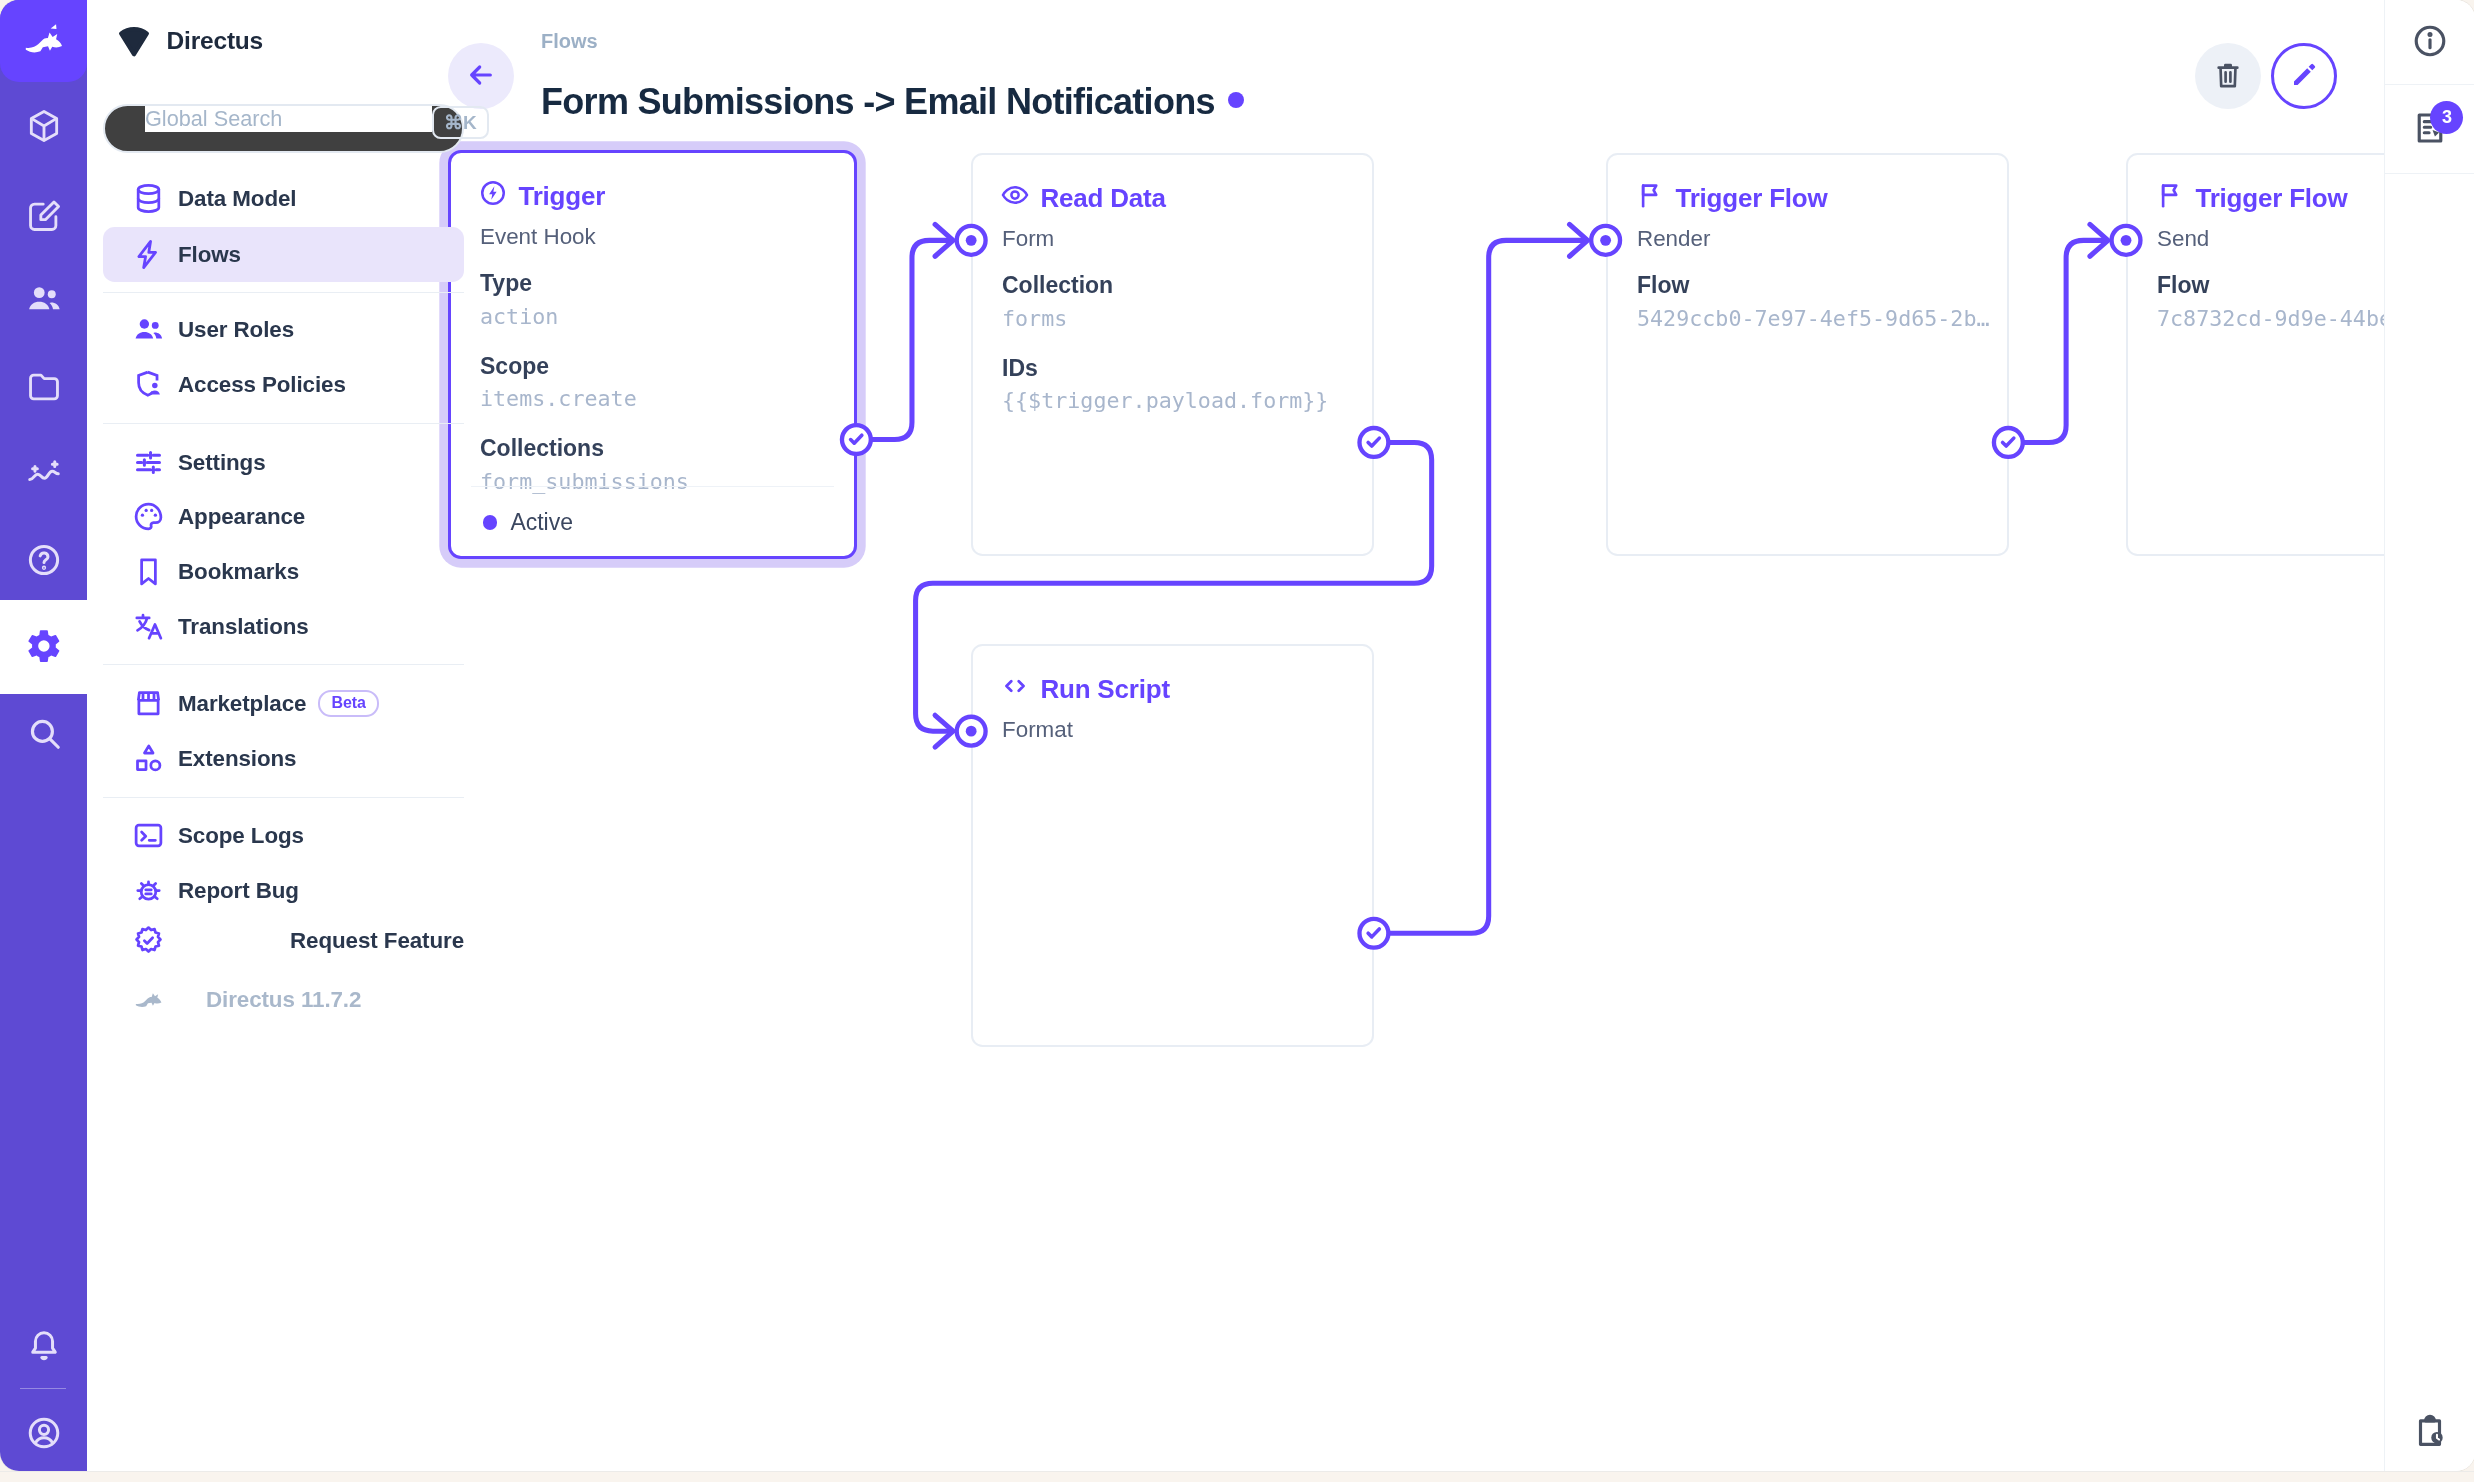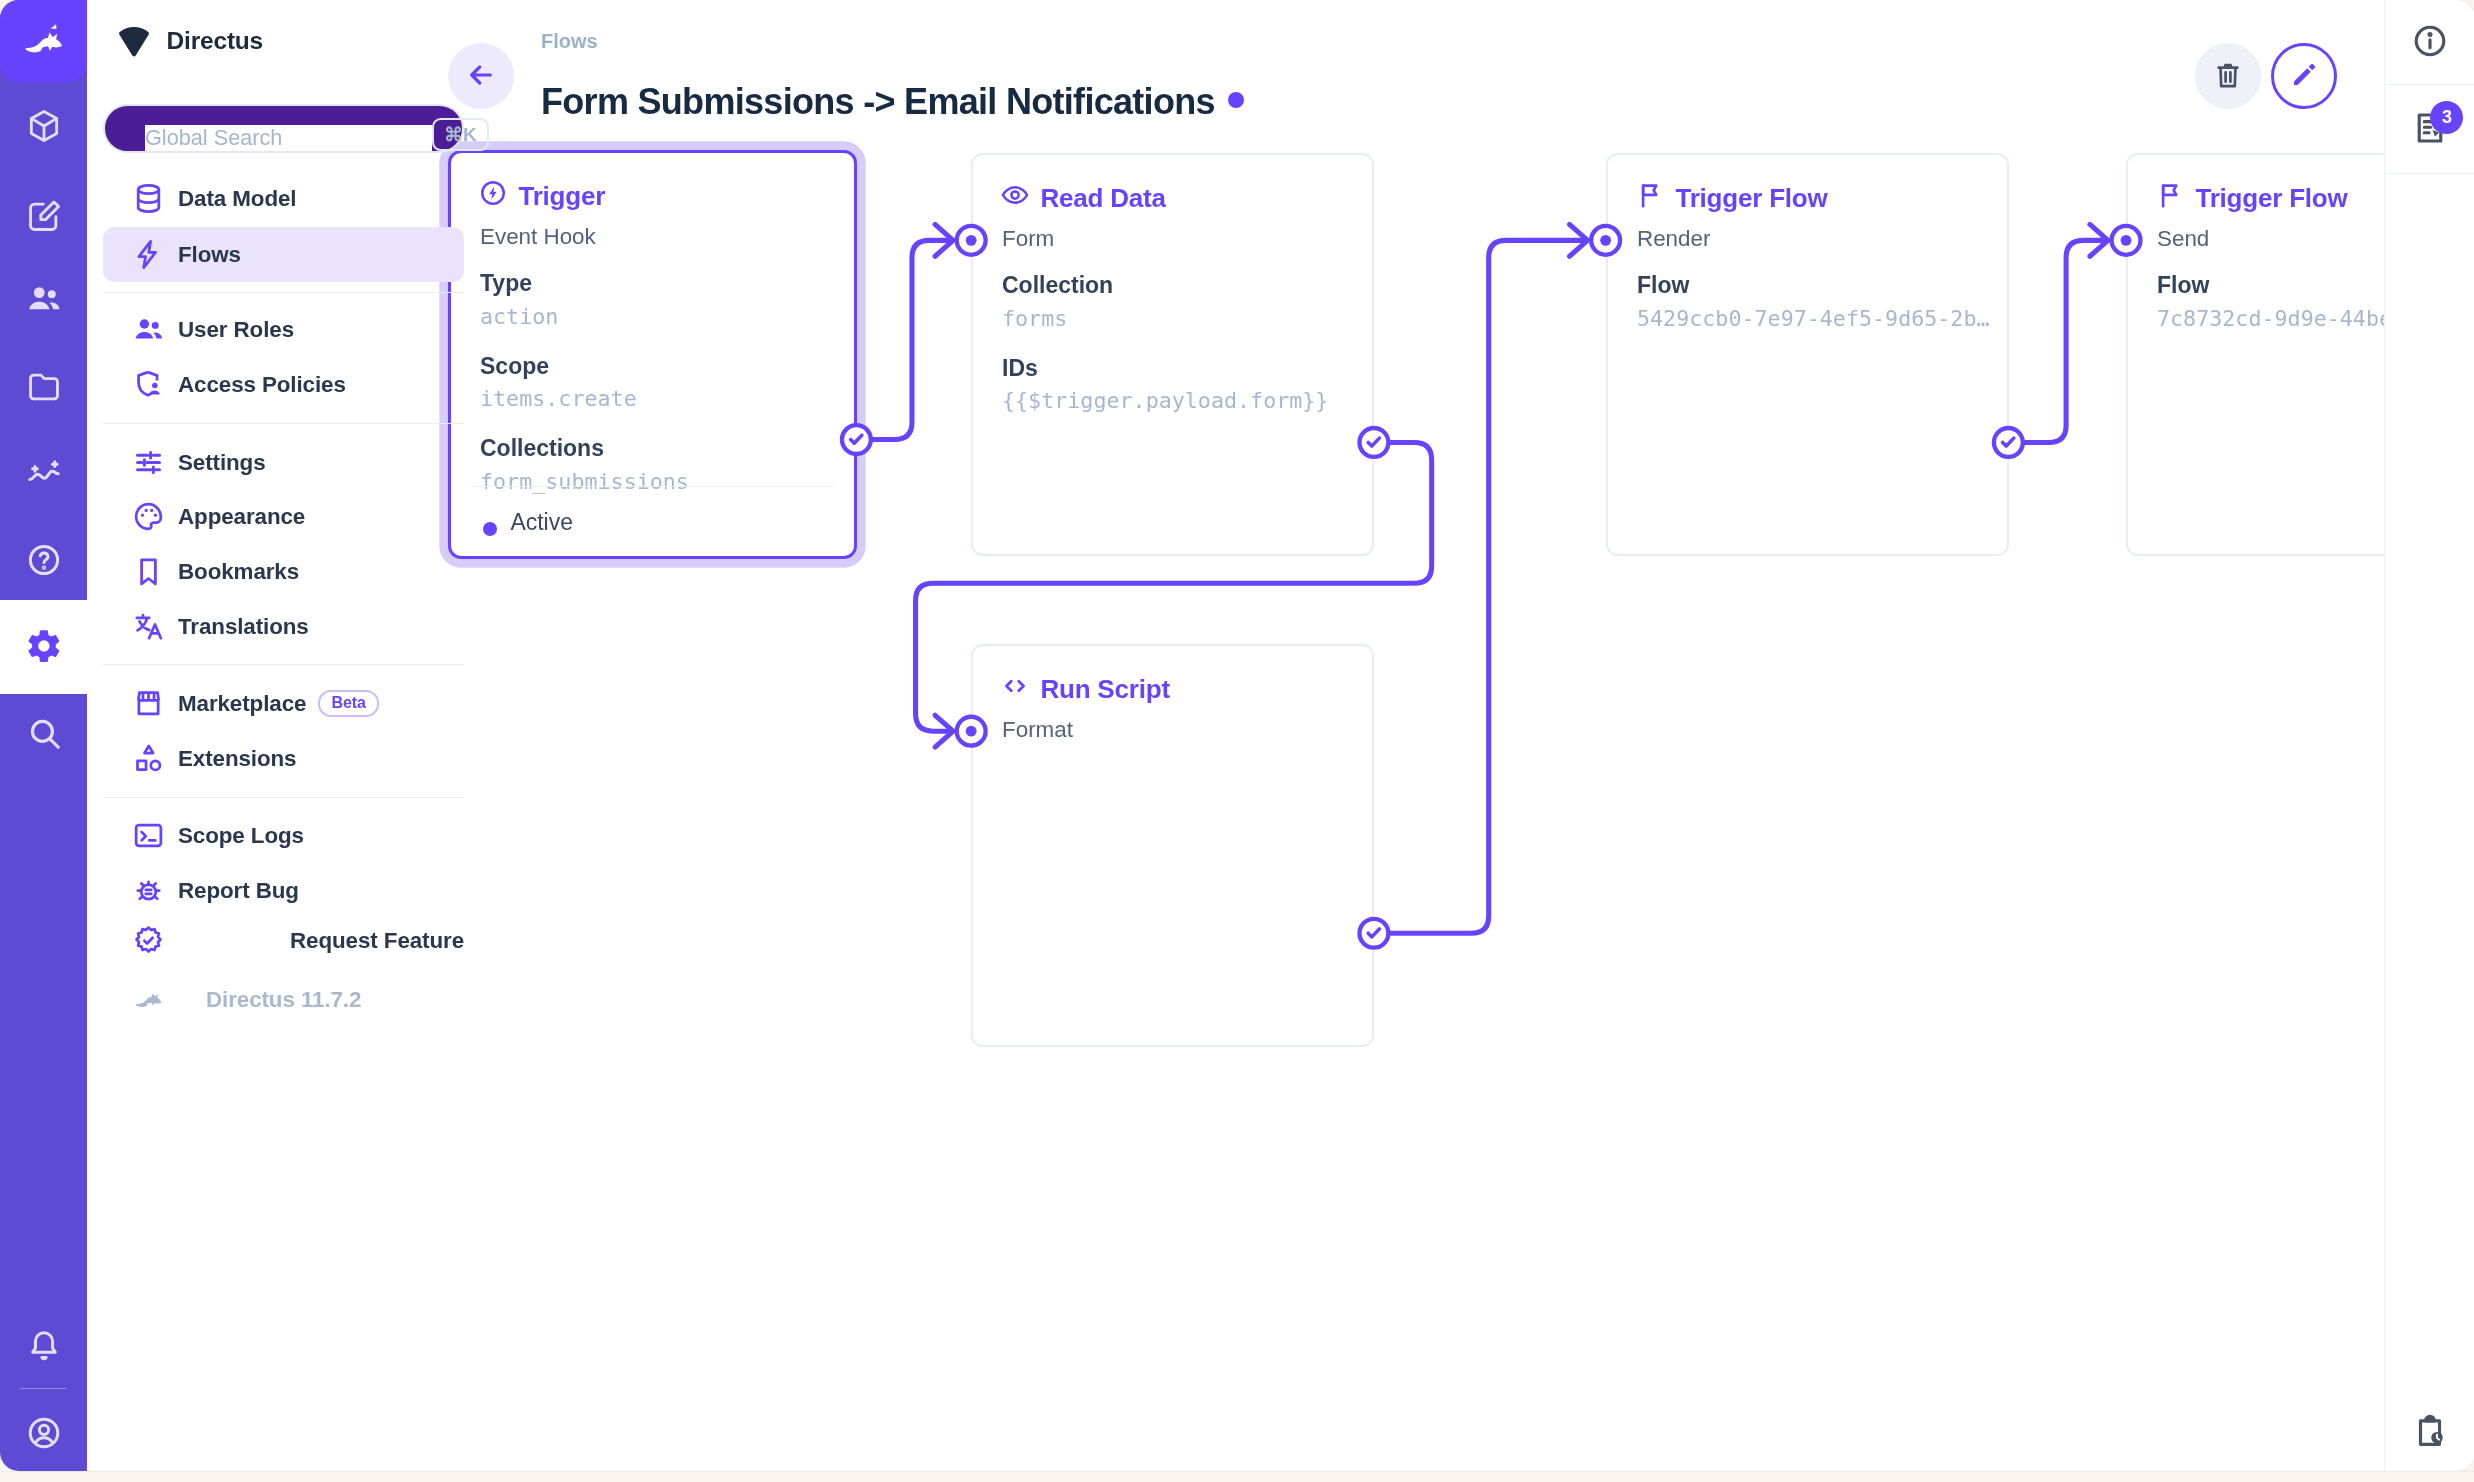--- a/index.html
+++ b/index.html
@@ -38,22 +38,22 @@
   
   .sidebar {
     position:absolute; left:87px; top:0; width:307px; height:1471px;
     background:#ffffff; z-index:65;
   }
   .project-row { position:absolute; left:0; top:14.4px; width:307px; height:53px; display:flex; align-items:center; }
   .project-logo { margin-left:26px; width:42px; height:42px; display:flex; align-items:center; justify-content:center; }
   .project-name { margin-left:11.6px; font-size:24.5px; font-weight:700; color:#1e2a3d; letter-spacing:-0.2px; }
   .search-box {
     position:absolute; left:16px; top:104px; width:361px; height:49px;
-    border:2.2px solid #e3e9f1; border-radius:24.5px; background:#4c1d95;
-    display:flex; align-items:flex-end;
+    border:2.2px solid #e3e9f1; border-radius:24.5px; background:#404040;
+    display:flex; align-items:flex-start;
   }
   .search-box input {
     border:none; outline:none; flex:1; margin-left:40px;
     font-size:21.7px; color:#50607a; font-family:"Liberation Sans",sans-serif;
   }
   .search-box input::placeholder { color:#a5b6ca; }
   .kbd-chip {
     margin-right:10px; padding:2.9px 10px; border:2.2px solid #e3e9f1; border-radius:8.7px;
     font-size:19px; color:#a5b6ca; font-weight:600; white-space:nowrap;
   }
@@ -120,21 +120,21 @@
   }
   .p-title svg { width:30px; height:30px; flex:none; }
   .p-body { position:absolute; left:29px; top:69px; right:17.3px; }
   .p-sub { font-size:22.4px; color:#55607a; line-height:30px; margin-bottom:16px; }
   .f-label { font-size:23px; font-weight:700; color:#34415a; line-height:30px; margin-bottom:3.6px; }
   .f-value {
     font-family:"DejaVu Sans Mono", monospace; font-size:21.7px; color:#a8b6cc;
     line-height:30px; margin-bottom:19px; white-space:nowrap;
   }
   .p-footer-line { position:absolute; left:20px; right:20px; bottom:69px; height:1.4px; background:#eef2f7; }
-  .p-status { position:absolute; left:32px; bottom:20px; display:flex; align-items:flex-end; gap:13px; font-size:23px; color:#3b4760; }
+  .p-status { position:absolute; left:32px; bottom:20px; display:flex; align-items:center; gap:13px; font-size:23px; color:#3b4760; }
   .status-dot { width:14.4px; height:14.4px; border-radius:50%; background:#6644ff; }
 
   .wires { position:absolute; left:0; top:0; width:2475px; height:1471px; z-index:20; pointer-events:none; }
 
   .bottom-strip { position:absolute; left:0; top:1471px; width:2475px; height:11.6px; background:#f9f4ee; border-top:1.4px solid #ecebe9; }
 </style>
 </head>
 <body>
 
 <div class="window">

